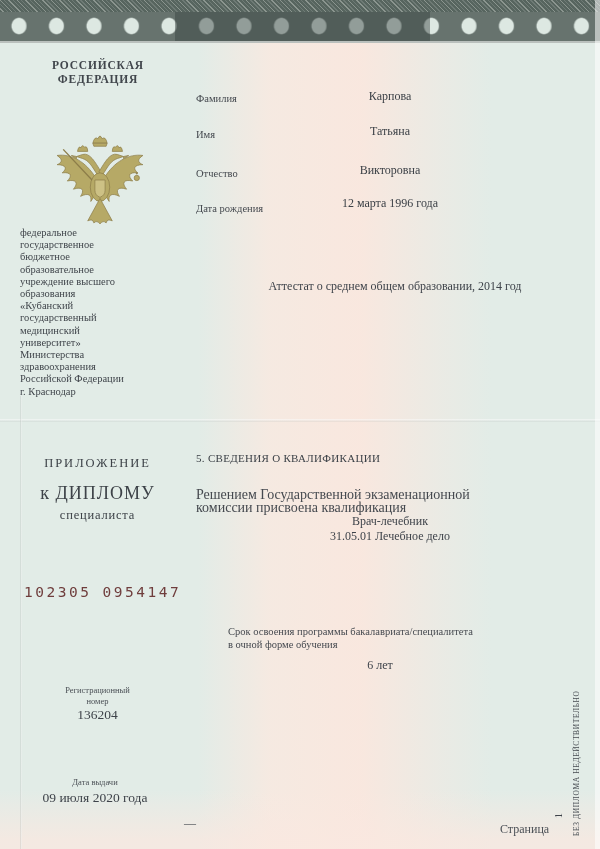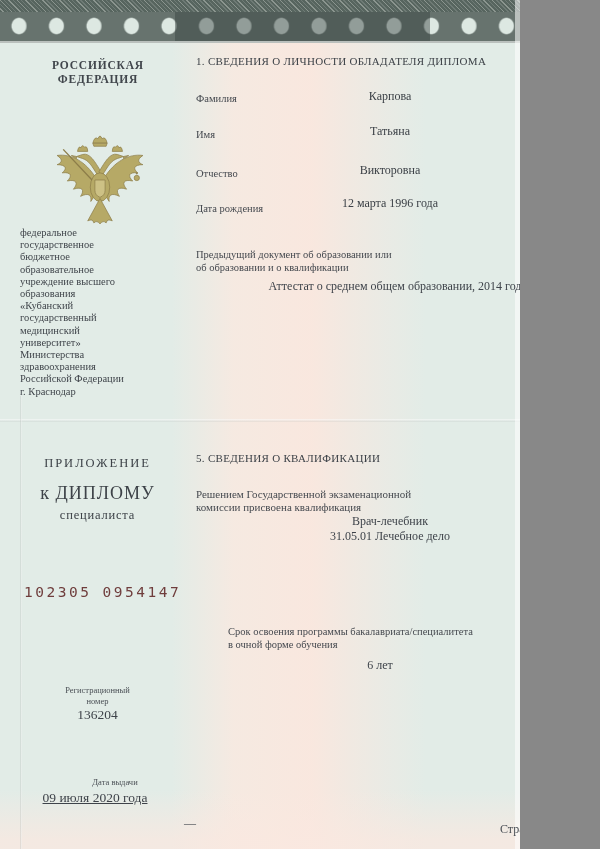--- a/index.html
+++ b/index.html
@@ -1,17 +1,17 @@
 <!DOCTYPE html>
 <html><head>
 <meta charset="utf-8">
 <style>
   html,body{margin:0;padding:0;background:#888;}
   .page{
-    position:relative;width:520px;height:849px;overflow:hidden;
+    position:relative;width:600px;height:849px;overflow:hidden;
     font-family:"Liberation Serif", serif;color:#3e434a;
     background:
       linear-gradient(180deg, rgba(250,236,229,0.0) 93%, rgba(250,232,224,0.75) 99%),
       linear-gradient(90deg, rgba(248,232,224,0) 33%, rgba(249,233,224,0.85) 45%,
                       rgba(250,231,222,0.95) 60%, rgba(248,232,224,0.35) 74%, rgba(248,232,224,0) 82%),
       #e2ece7;
   }
   .pre{white-space:pre-line;}
   
   .border-lace{position:absolute;left:0;top:0;width:600px;height:12px;
@@ -37,35 +37,35 @@
   .doc-type{position:absolute;left:25px;top:456px;width:145px;text-align:center;color:#3d4248;}
   .doc-type-l1{font-size:12.5px;letter-spacing:2px;}
   .doc-type-l2{font-size:18px;letter-spacing:1px;margin-top:12px;}
   .doc-type-l3{font-size:12.5px;letter-spacing:0.8px;margin-top:4px;}
   .serial{position:absolute;left:24px;top:584px;font-family:"DejaVu Sans Mono", monospace;
     font-size:14.5px;letter-spacing:2.5px;color:#6f3d3c;}
   .reg-label{position:absolute;left:30px;top:685px;width:135px;text-align:center;
     font-size:8.5px;line-height:10.5px;color:#4a4f55;}
   .reg-value{position:absolute;left:30px;top:707px;width:135px;text-align:center;font-size:13.5px;}
   .issue-label{position:absolute;left:20px;top:777px;width:150px;text-align:center;
-    font-size:8.5px;color:#4a4f55;padding-left:20px;}
-  .issue-value{position:absolute;left:12px;top:790px;width:166px;text-align:center;font-size:13.5px;text-decoration:underline;}
+    font-size:8.5px;color:#4a4f55;}
+  .issue-value{position:absolute;left:12px;top:790px;width:166px;text-align:center;font-size:13.5px;}
   
   .s-title{position:absolute;left:196px;font-size:11px;letter-spacing:0.3px;color:#3c4147;}
   .s1-title{top:55px;}
   .s2-title{top:452px;}
   .f-label{position:absolute;left:196px;font-size:10.5px;color:#45494f;}
   .f-value{position:absolute;left:250px;width:280px;text-align:center;font-size:12px;color:#3b4046;}
   .lbl-1{top:93px;} .val-1{top:89px;}
   .lbl-2{top:129px;} .val-2{top:124px;}
   .lbl-3{top:168px;} .val-3{top:163px;}
   .lbl-4{top:203px;} .val-4{top:196px;}
   .prev-label{position:absolute;left:196px;top:248px;font-size:10.5px;line-height:13px;color:#45494f;}
   .prev-value{position:absolute;left:250px;top:279px;width:290px;text-align:center;font-size:12px;}
-  .qual-label{position:absolute;left:196px;top:488px;font-size:11px;line-height:13px;color:#45494f;}
+  .qual-label{position:absolute;left:196px;top:488px;font-size:14px;line-height:13px;color:#45494f;}
   .qual-value{position:absolute;left:250px;top:514px;width:280px;text-align:center;
     font-size:12px;line-height:14.5px;}
   .dur-label{position:absolute;left:196px;top:625px;font-size:10.5px;line-height:13px;color:#45494f;margin-left:32px;}
   .dur-value{position:absolute;left:245px;top:658px;width:270px;text-align:center;font-size:12px;}
   
   .dash{position:absolute;left:184px;top:816px;font-size:12px;color:#4a4f55;}
   .page-label{position:absolute;left:500px;top:822px;font-size:12px;color:#4a4f55;}
   .page-number{position:absolute;left:556px;top:810px;font-size:10.5px;color:#3e434a;
     transform:rotate(-90deg);}
   .side-note{position:absolute;left:572px;top:686px;height:150px;
@@ -142,36 +142,33 @@
 
   <div class="serial">102305 0954147</div>
 
   <div class="reg-label pre">Регистрационный
 номер</div>
   <div class="reg-value">136204</div>
 
   <div class="issue-label">Дата выдачи</div>
   <div class="issue-value">09 июля 2020 года</div>
 
-  <div class="s-title s1-title">1. СВЕДЕНИЯ О ЛИЧНОСТИ ОБЛАДАТЕЛЯ ДИПЛОМА</div>
 
   <div class="f-label lbl-1">Фамилия</div>
   <div class="f-value val-1">Карпова</div>
 
   <div class="f-label lbl-2">Имя</div>
   <div class="f-value val-2">Татьяна</div>
 
   <div class="f-label lbl-3">Отчество</div>
   <div class="f-value val-3">Викторовна</div>
 
   <div class="f-label lbl-4">Дата рождения</div>
   <div class="f-value val-4">12 марта 1996 года</div>
 
-  <div class="prev-label pre">Предыдущий документ об образовании или
-об образовании и о квалификации</div>
   <div class="prev-value">Аттестат о среднем общем образовании, 2014 год</div>
 
   <div class="s-title s2-title">5. СВЕДЕНИЯ О КВАЛИФИКАЦИИ</div>
 
   <div class="qual-label pre">Решением Государственной экзаменационной
 комиссии присвоена квалификация</div>
   <div class="qual-value pre">Врач-лечебник
 31.05.01 Лечебное дело</div>
 
   <div class="dur-label pre">Срок освоения программы бакалавриата/специалитета

